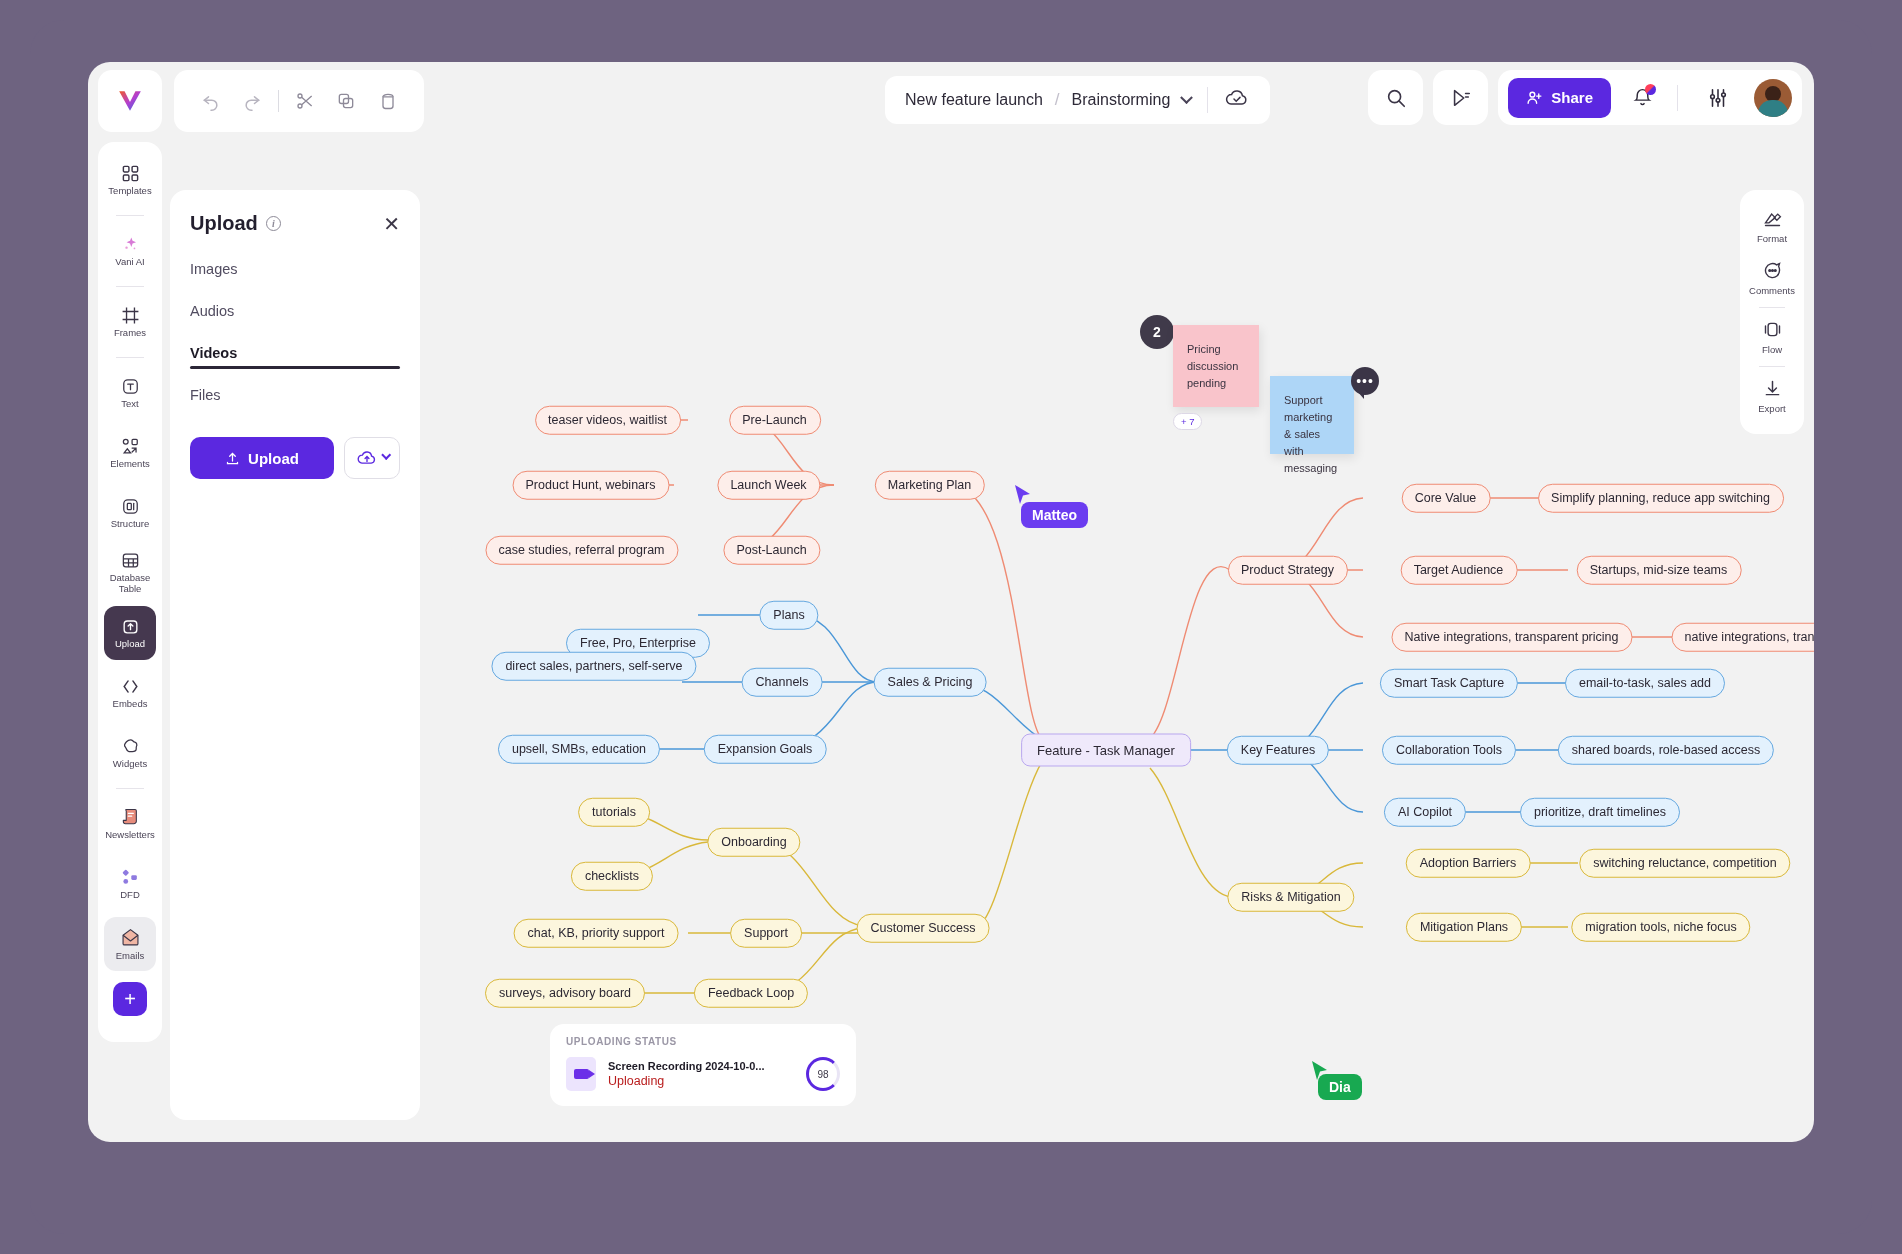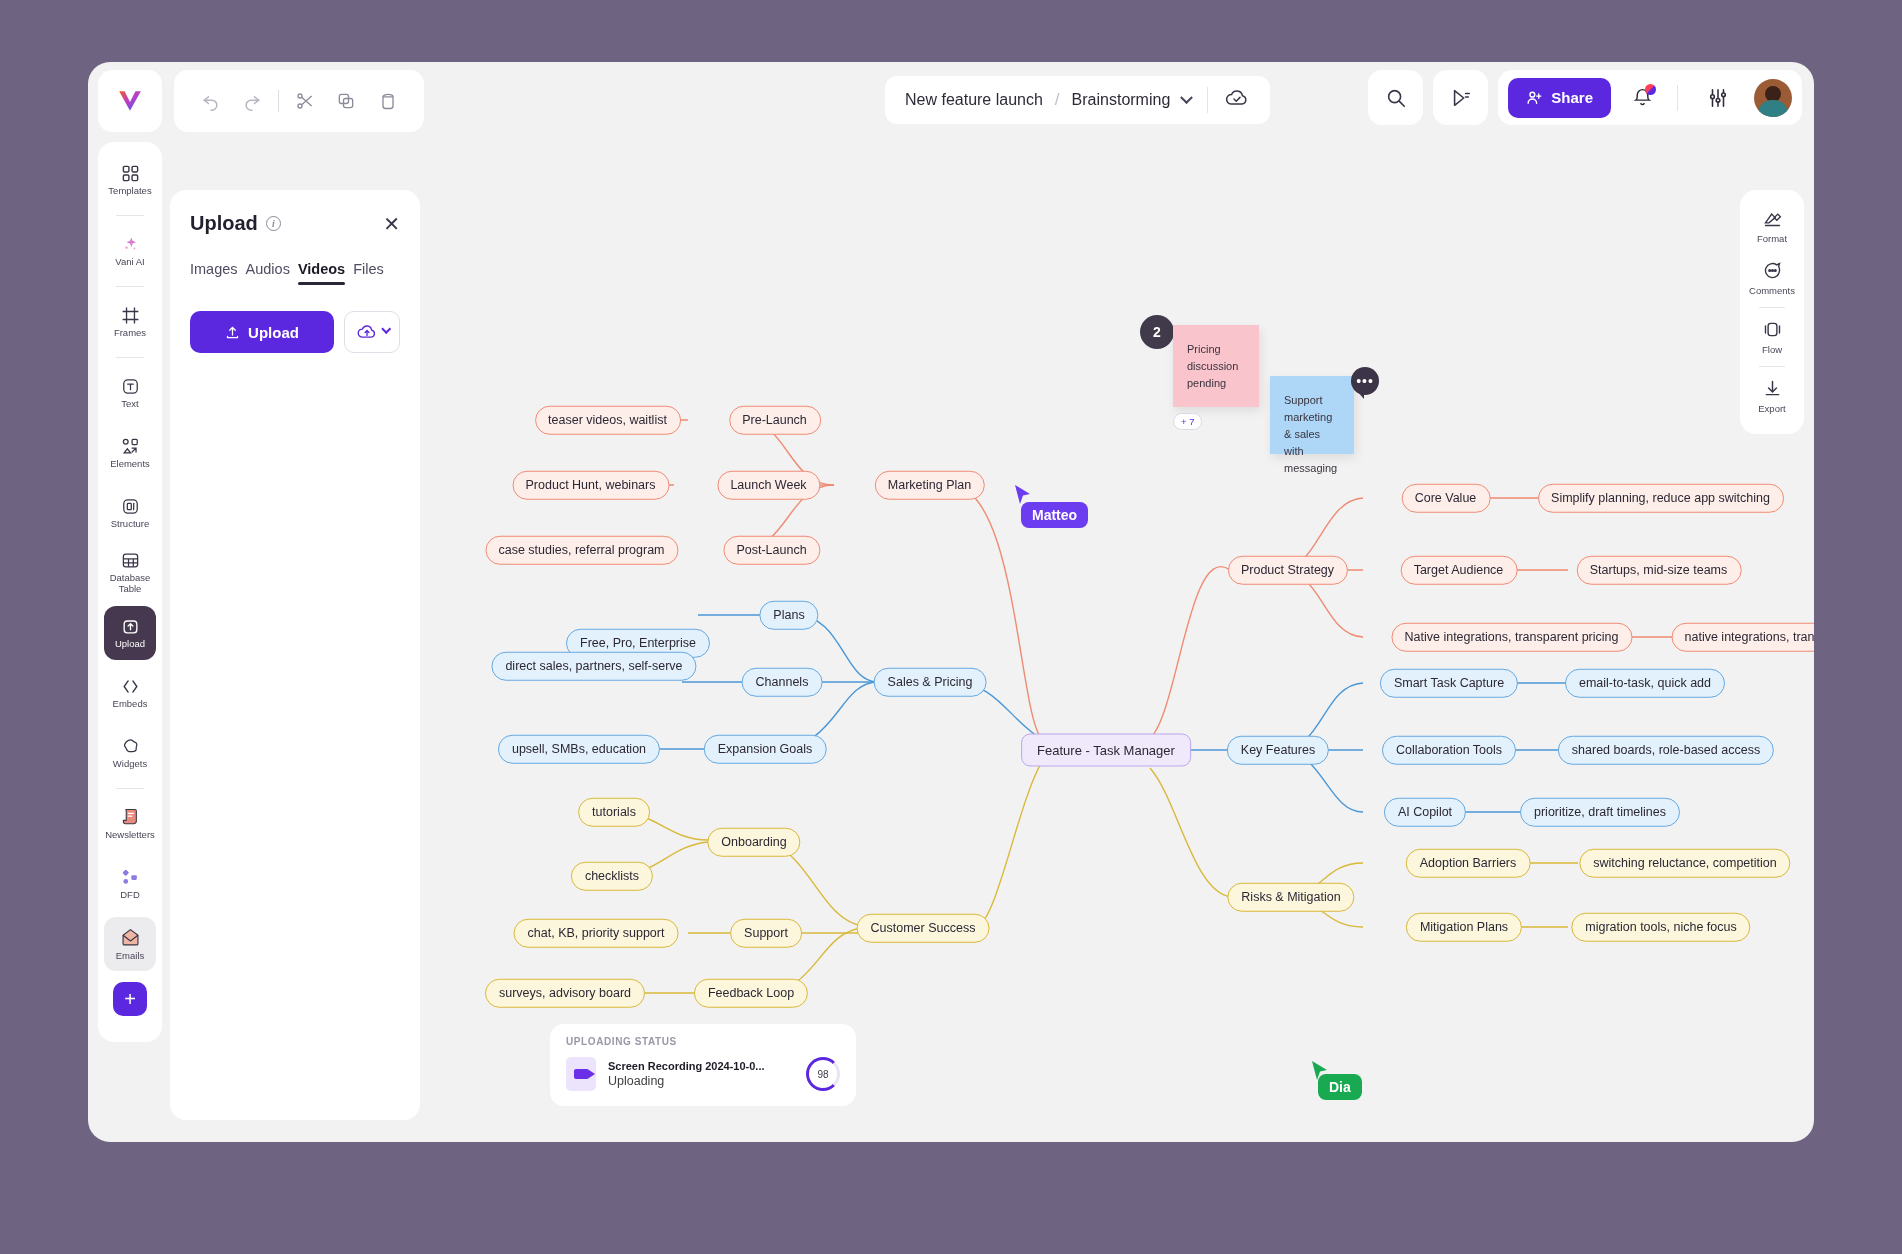--- a/index.html
+++ b/index.html
@@ -98,21 +98,21 @@
   
   .panel {
     position:absolute; left:82px; top:128px; width:250px; height:930px;
     background:#fff; border-radius:16px; padding:22px 20px;
   }
   .panel-head { display:flex; align-items:center; justify-content:space-between; }
   .panel-title { font-size:20px; font-weight:700; color:#231f2e; display:flex; align-items:center; gap:8px; }
   .info-i { width:15px; height:15px; border:1.4px solid #8d8a97; border-radius:50%; font-size:10px; color:#8d8a97;
             display:flex; align-items:center; justify-content:center; font-style:italic; font-family:"Liberation Serif",serif; }
   .panel-close { font-size:20px; color:#3c3747; cursor:pointer; line-height:1; }
-  .tabs { display:flex; gap:8px; margin-top:26px; }
+  .tabs { display:flex; gap:18px; margin-top:26px;flex-direction:column; }
   .tab { font-size:14.5px; color:#514c60; cursor:pointer; padding-bottom:8px; position:relative; }
   .tab.active { color:#1d1a26; font-weight:700; }
   .tab.active::after { content:""; position:absolute; left:0; right:0; bottom:0; height:3px; background:#2b2637; border-radius:2px; }
   .upload-row { display:flex; gap:10px; margin-top:26px; }
   .upload-btn {
     flex:1; height:42px; background:#5b28e0; color:#fff; border:none; border-radius:10px;
     display:flex; align-items:center; justify-content:center; gap:8px;
     font-size:15px; font-weight:600; cursor:pointer; font-family:inherit;
   }
   .cloud-btn { width:56px; height:42px; border:1px solid #e0dee6; border-radius:10px;
@@ -166,21 +166,21 @@
   .status-card {
     position:absolute; left:462px; top:884px; width:306px; height:82px;
     background:#fff; border-radius:14px; padding:12px 16px;
   }
   .status-hd { font-size:10px; letter-spacing:.6px; color:#9b97a6; font-weight:600; }
   .status-row { display:flex; align-items:center; gap:12px; margin-top:10px; }
   .file-ico { width:30px; height:34px; border-radius:5px; background:#ece4fd; position:relative; display:flex; align-items:center; justify-content:center; }
   .file-ico .cam { width:15px; height:10px; border-radius:2px; background:#6b2fe8; position:relative; }
   .file-ico .cam::after { content:""; position:absolute; right:-6px; top:1px; border-left:6px solid #6b2fe8; border-top:4px solid transparent; border-bottom:4px solid transparent; }
   .file-name { font-size:11px; font-weight:700; color:#1e1b26; }
-  .file-sub { font-size:12.5px; color:#404040; margin-top:2px; }
+  .file-sub { font-size:12.5px; color:#b91c1c; margin-top:2px; }
   .ring { width:34px; height:34px; border-radius:50%; border:3px solid #5b28e0; border-right-color:#e9e5f5;
           display:flex; align-items:center; justify-content:center; font-size:10px; color:#3d3848; margin-left:auto;text-align:center; }
 
   .ln { stroke-width:1.4; fill:none; }
 </style>
 </head>
 <body>
 
 <div id="root">
  <div class="desk"></div>
@@ -549,21 +549,21 @@
     <div class="node red" style="left:1200px;top:430px">Product Strategy</div>
     <div class="node red" style="left:1358px;top:358px">Core Value</div>
     <div class="node red" style="left:1573px;top:358px">Simplify planning, reduce app switching</div>
     <div class="node red" style="left:1371px;top:430px">Target Audience</div>
     <div class="node red" style="left:1571px;top:430px">Startups, mid-size teams</div>
     <div class="node red" style="left:1424px;top:497px">Native integrations, transparent pricing</div>
     <div class="node red" style="left:1703px;top:497px">native integrations, transparent pricing</div>
 
     <div class="node blue" style="left:1190px;top:610px">Key Features</div>
     <div class="node blue" style="left:1361px;top:543px">Smart Task Capture</div>
-    <div class="node blue" style="left:1557px;top:543px">email-to-task, quick add</div>
+    <div class="node blue" style="left:1557px;top:543px">email-to-task, sales add</div>
     <div class="node blue" style="left:1361px;top:610px">Collaboration Tools</div>
     <div class="node blue" style="left:1578px;top:610px">shared boards, role-based access</div>
     <div class="node blue" style="left:1337px;top:672px">AI Copilot</div>
     <div class="node blue" style="left:1512px;top:672px">prioritize, draft timelines</div>
 
     <div class="node yel" style="left:1203px;top:757px">Risks &amp; Mitigation</div>
     <div class="node yel" style="left:1380px;top:723px">Adoption Barriers</div>
     <div class="node yel" style="left:1597px;top:723px">switching reluctance, competition</div>
     <div class="node yel" style="left:1376px;top:787px">Mitigation Plans</div>
     <div class="node yel" style="left:1573px;top:787px">migration tools, niche focus</div>

